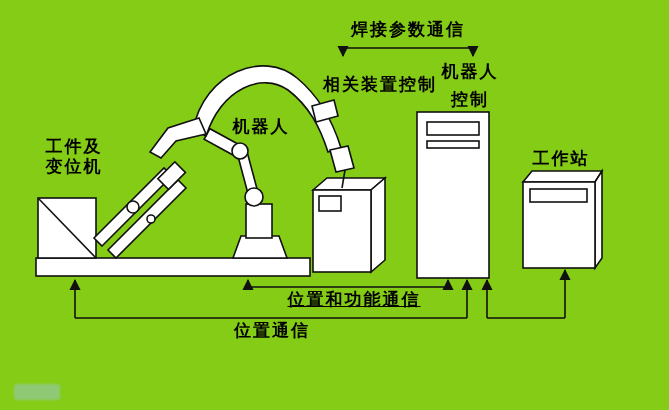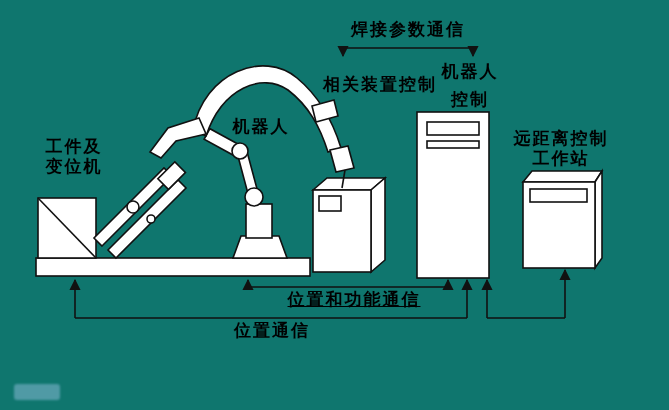--- a/index.html
+++ b/index.html
@@ -1,17 +1,17 @@
 <!DOCTYPE html>
 <html><head>
 <meta charset="utf-8">
 <style>
   html,body{margin:0;padding:0;background:#ffffff;}
   .stage{
-    position:relative;width:669px;height:410px;background:#0f766e;
+    position:relative;width:669px;height:410px;background:#84cc16;
     font-family:"Liberation Sans","DejaVu Sans",sans-serif;overflow:hidden;
   }
   .stage svg{position:absolute;left:0;top:0;}
   .ln{stroke:#111;stroke-width:1.6;fill:none;}
   .shape{stroke:#111;stroke-width:1.6;fill:#ffffff;}
   .lbl{
     position:absolute;transform:translateX(-50%);
     font-weight:700;font-size:17px;line-height:17px;color:#000;
     white-space:nowrap;letter-spacing:2px;
   }
@@ -110,21 +110,20 @@
   <div class="lbl" style="left:380px;top:76px;">相关装置控制</div>
 
   <div class="lbl" style="left:470px;top:63px;">机器人</div>
   <div class="lbl" style="left:470px;top:84px;margin-top:7px;">控制</div>
 
   <div class="lbl" style="left:261px;top:118px;">机器人</div>
 
   <div class="lbl" style="left:74px;top:138px;">工件及</div>
   <div class="lbl" style="left:74px;top:158px;">变位机</div>
 
-  <div class="lbl" style="left:561px;top:130px;">远距离控制</div>
   <div class="lbl" style="left:561px;top:150px;">工作站</div>
 
   <div class="lbl" style="left:354px;top:291px;text-decoration:underline;">位置和功能通信</div>
   <div class="lbl" style="left:272px;top:322px;">位置通信</div>
 
   <div class="watermark"></div>
 
 </div>
 
 </body></html>

